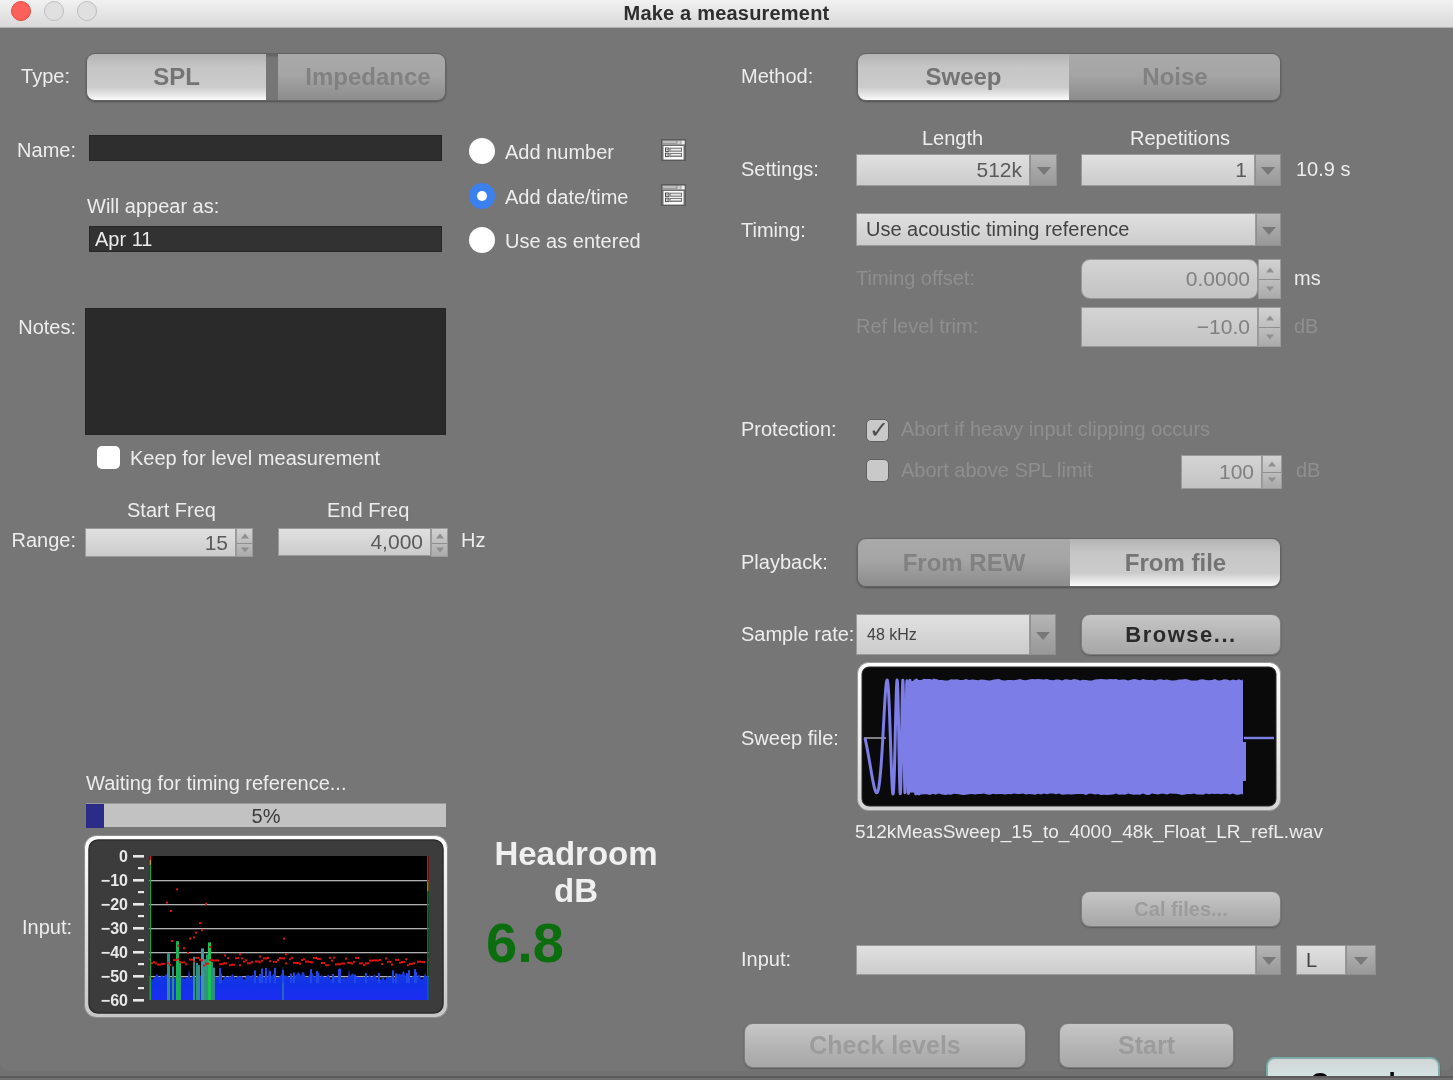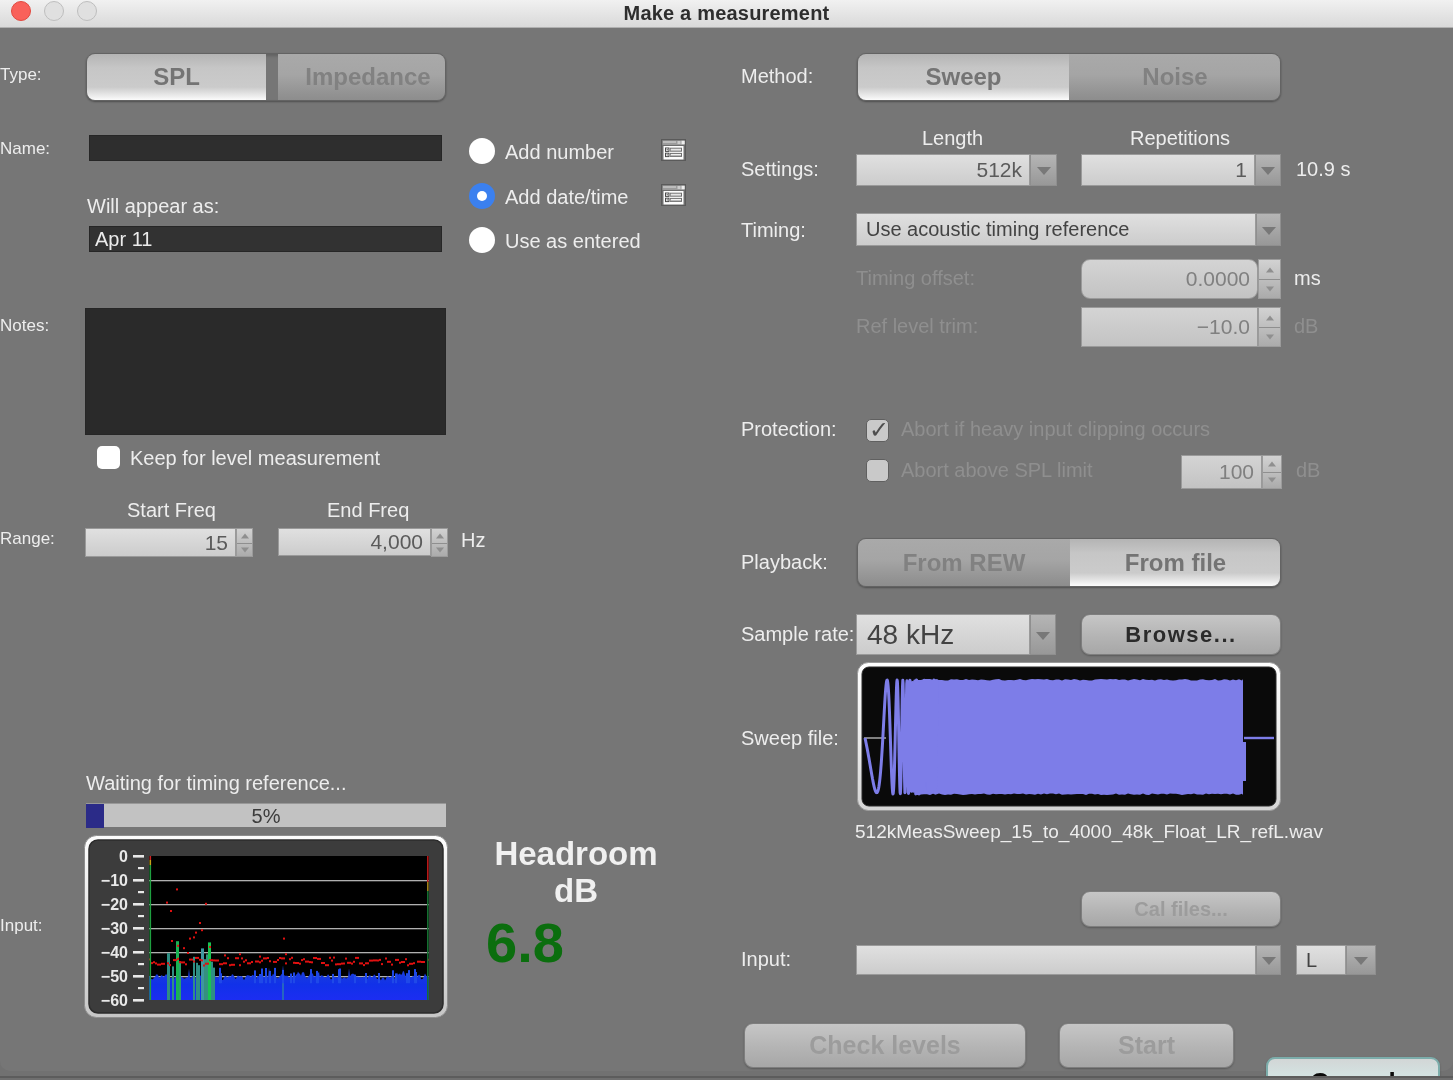--- a/index.html
+++ b/index.html
@@ -8,21 +8,21 @@
   .abs{position:absolute;}
   .dialog{position:absolute;left:0;top:28px;width:1453px;height:1043px;
           background:#767676;border-radius:0 0 10px 10px;}
   .titlebar{position:absolute;left:0;top:0;width:1453px;height:27px;
             background:linear-gradient(#f1f1f1,#d9d9d9);
             border-bottom:1px solid #b0b0b0;}
   .title{position:absolute;top:2px;left:0;width:100%;text-align:center;
          font-size:20px;font-weight:700;color:#2e2e2e;letter-spacing:0.2px;}
   .tl{position:absolute;top:1px;border-radius:50%;width:18px;height:18px;}
   .lbl{position:absolute;color:#ededed;font-size:20px;white-space:nowrap;}
-  .rlbl{position:absolute;color:#ededed;font-size:17px;white-space:nowrap;}
+  .rlbl{position:absolute;color:#ededed;font-size:20px;text-align:right;white-space:nowrap;}
   .dlbl{position:absolute;color:#8f8f8f;font-size:20px;white-space:nowrap;}
   .darkfield{position:absolute;background:#2e2e2e;border:1px solid #262626;box-sizing:border-box;}
   .seg{position:absolute;display:flex;border-radius:9px;overflow:hidden;
        border:1px solid #636363;box-sizing:border-box;
        box-shadow:0 1px 2px rgba(0,0,0,0.35), inset 0 2px 3px rgba(0,0,0,0.18);}
   .seg .on{background:linear-gradient(#b4b4b4,#c6c6c6 30%,#cbcbcb 72%,#ededed 92%,#fbfbfb);
            color:#747474;}
   .seg .off{background:linear-gradient(#a9a9a9,#a5a5a5 45%,#939393 85%,#8d8d8d);
             color:#818181;}
   .seg div{flex:none;display:flex;align-items:center;justify-content:center;
@@ -411,21 +411,21 @@
   </div>
 <div class="dlbl" style="left:1296px;top:459px;">dB</div>
 
 <div class="lbl" style="left:741px;top:551px;">Playback:</div>
 <div class="seg" style="left:857px;top:538px;width:424px;height:49px;">
   <div class="off" style="width:212px;">From REW</div>
   <div class="on" style="width:211px;">From file</div>
 </div>
 
 <div class="lbl" style="left:741px;top:623px;">Sample rate:</div>
-<div class="lfield" style="left:856px;top:614px;width:174px;height:41px;padding-left:10px;color:#434343;font-size:28px;">48 kHz</div>
+<div class="lfield" style="left:856px;top:614px;width:174px;height:41px;padding-left:10px;color:#434343;font-size:16px;">48 kHz</div>
 <div class="combobtn" style="left:1030px;top:614px;width:26px;height:41px;">
     <i class="arrdn" style="left:5px;top:17px;"></i>
   </div>
 <div class="btn" style="left:1081px;top:614px;width:200px;height:41px;font-size:22px;letter-spacing:1.5px;">Browse...</div>
 
 <div class="lbl" style="left:741px;top:727px;">Sweep file:</div>
 <div class="abs" style="left:857px;top:662px;width:424px;height:149px;"><svg width="424" height="149">
       <defs>
         <linearGradient id="wb" x1="0" y1="0" x2="0" y2="1">
           <stop offset="0" stop-color="#ffffff"></stop>

